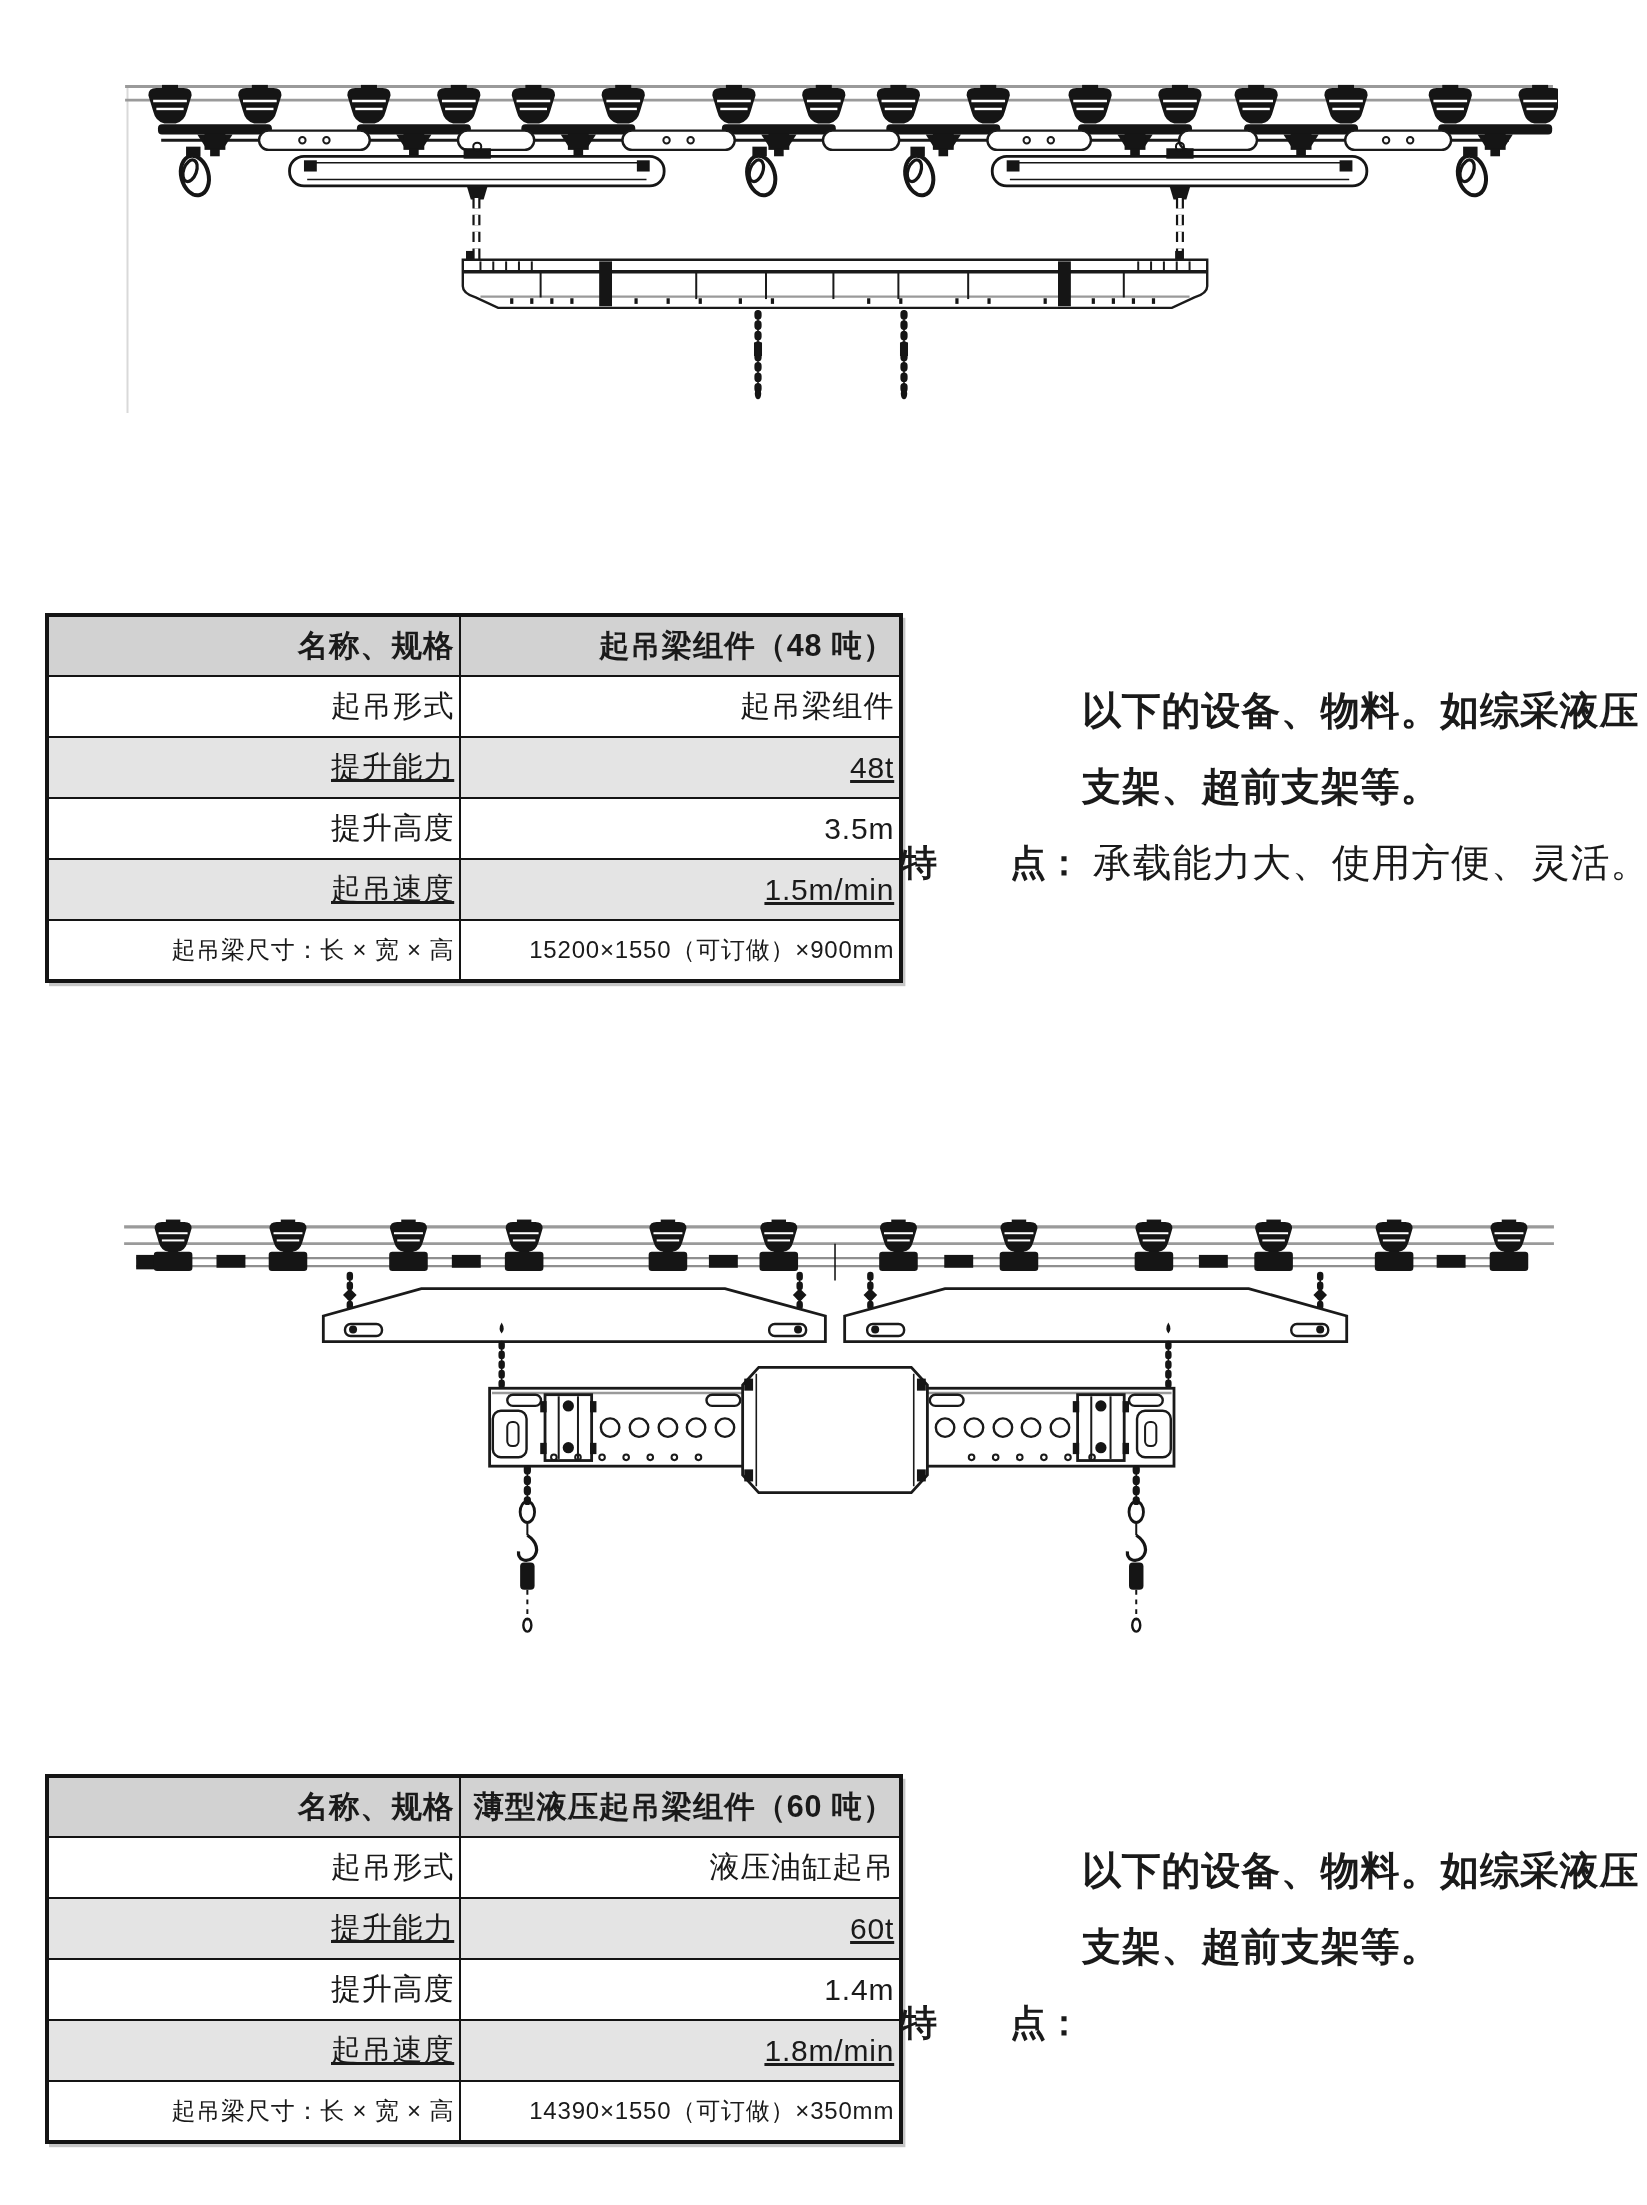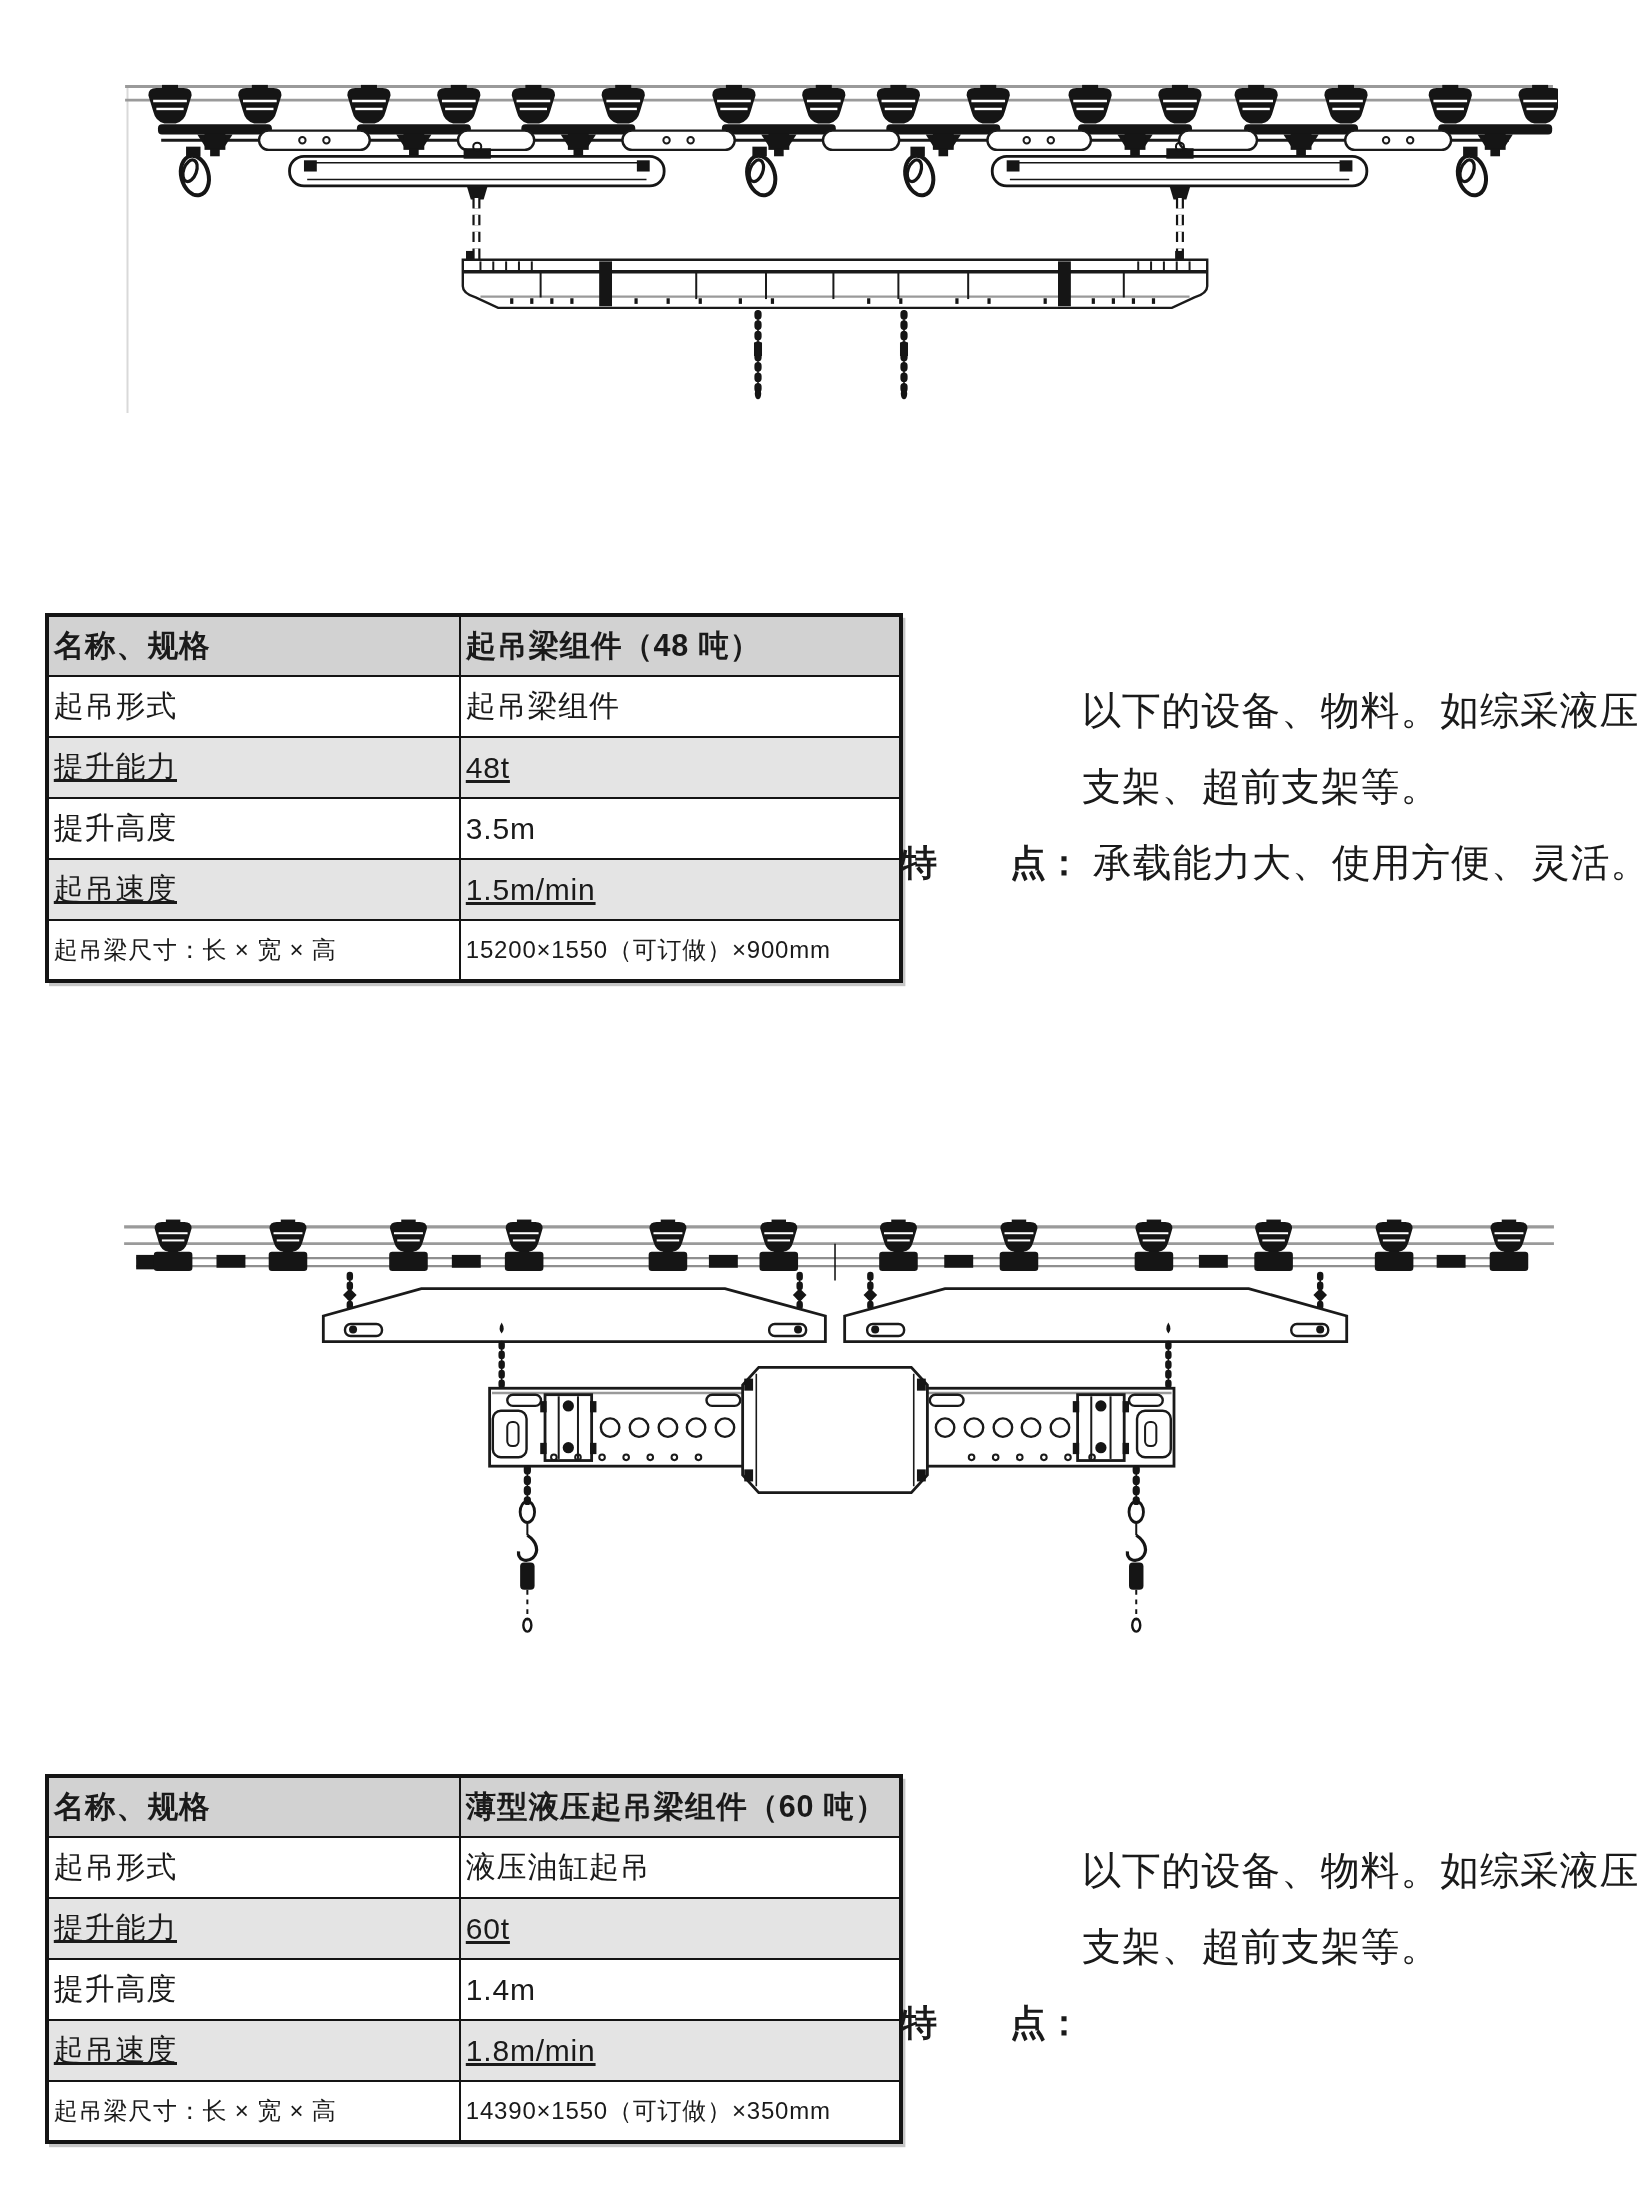--- a/index.html
+++ b/index.html
@@ -22,40 +22,40 @@
     border-collapse:collapse; table-layout:fixed;
     background:#fff;
     box-shadow:3.2px 4px 0 -0.8px #c6c6c6;
   }
   .spec-table-1 { top:613px; }
   .spec-table-2 { top:1774px; }
   .spec-table col.c1 { width:413px; }
   .spec-table col.c2 { width:441px; }
   .spec-table th, .spec-table td {
     border:2.4px solid #141414;
-    height:61px; text-align:left; vertical-align:middle;
+    height:61px; text-align:right; vertical-align:middle;
     font-size:30px; font-weight:400; padding:0 4.8px;
     letter-spacing:0.8px;
   }
   .spec-table { border:4.8px solid #141414; }
   .spec-table th { font-weight:700; font-size:30.5px; background:#d2d2d2; }
   .spec-table tr.alt td { background:#e4e4e4;text-decoration:underline; }
   .spec-table tr.dim td { font-size:24px; }
 
   
   .info-block { position:absolute; left:901px; width:747px; }
   .info-block-1 { top:673px; }
   .info-block-2 { top:1833px; }
   .info-line { height:76px; line-height:76px; white-space:nowrap; font-size:39px; }
   .info-line .info-text { letter-spacing:0.8px; }
   .info-label {
     display:inline-flex; width:181px; justify-content:space-between;
     font-weight:700; font-size:36px; vertical-align:top;
   }
-  .info-line.indent { padding-left:181px; }
+  .info-line.indent { padding-left:181px;font-weight:bold; }
 </style>
 </head>
 <body>
 
 <div class="page">
 
   <svg class="drawing drawing-1" viewBox="0 0 1810 460">
     <defs>
       <g id="wheelA">
         <rect x="-10" y="-9" width="20" height="7" fill="#151515"></rect>

